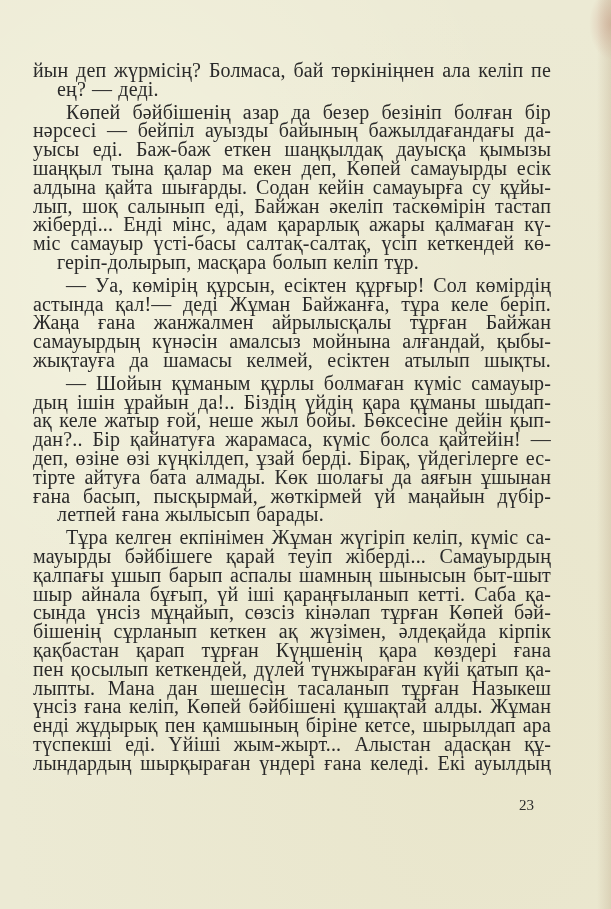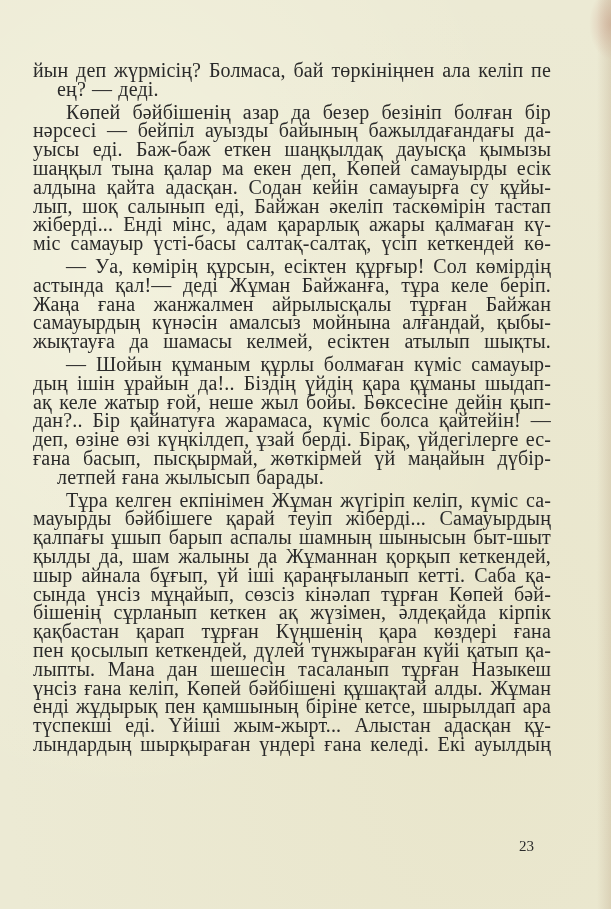--- a/index.html
+++ b/index.html
@@ -36,21 +36,21 @@
     text-align: justify;
     text-align-last: justify;
     white-space: nowrap;
     letter-spacing: 0.15px;
     word-spacing: 1px;
   }
   .line.last { text-align-last: left; margin-left: 24px; }
   .line.indent { padding-left: 33px; }
   .para { display: block; margin-bottom: 4px; }
   .page-number {
-    position: absolute; left: 519px; top: 838px;
+    position: absolute; left: 519px; top: 797px;
     font-size: 15px; color: #2b2b2b;
   }
 </style>
 </head>
 <body>
 
 <div class="page">
   <div class="corner-stain"></div>
   <div class="edge-shadow"></div>
 
@@ -59,49 +59,50 @@
     <div class="para">
       <span class="line">йын деп жүрмісің? Болмаса, бай төркініңнен ала келіп пе</span>
       <span class="line last">ең? — деді.</span>
     </div>
 
     <div class="para">
       <span class="line indent">Көпей бәйбішенің азар да безер безініп болған бір</span>
       <span class="line">нәрсесі — бейпіл ауызды байының бажылдағандағы да-</span>
       <span class="line">уысы еді. Баж-баж еткен  шаңқылдақ дауысқа қымызы</span>
       <span class="line">шаңқыл тына қалар ма екен деп, Көпей самауырды есік</span>
-      <span class="line">алдына қайта адасқан. Содан кейін самауырға су құйы-</span>
+      <span class="line">алдына қайта шығарды. Содан кейін самауырға су құйы-</span>
       <span class="line">лып, шоқ салынып еді, Байжан әкеліп таскөмірін тастап</span>
       <span class="line">жіберді... Енді мінс, адам қарарлық ажары қалмаған кү-</span>
       <span class="line">міс самауыр үсті-басы салтақ-салтақ, үсіп кеткендей кө-</span>
+      <span class="line last">геріп-долырып, масқара болып келіп тұр.</span>
     </div>
 
     <div class="para">
       <span class="line indent">— Уа, көмірің құрсын, есіктен құрғыр! Сол көмірдің</span>
       <span class="line">астында қал!— деді Жұман Байжанға, тұра келе беріп.</span>
       <span class="line">Жаңа ғана жанжалмен  айрылысқалы тұрған Байжан</span>
       <span class="line">самауырдың күнәсін амалсыз мойнына алғандай, қыбы-</span>
       <span class="line">жықтауға да шамасы келмей,  есіктен атылып шықты.</span>
     </div>
 
     <div class="para">
       <span class="line indent">— Шойын құманым құрлы болмаған күміс самауыр-</span>
       <span class="line">дың ішін ұрайын да!.. Біздің үйдің қара құманы шыдап-</span>
       <span class="line">ақ келе жатыр ғой, неше жыл бойы. Бөксесіне дейін қып-</span>
       <span class="line">дан?.. Бір қайнатуға жарамаса, күміс болса қайтейін! —</span>
       <span class="line">деп, өзіне өзі күңкілдеп, ұзай берді. Бірақ, үйдегілерге ес-</span>
+      <span class="line">тірте айтуға бата алмады. Көк шолағы да аяғын ұшынан</span>
       <span class="line">ғана басып, пысқырмай, жөткірмей үй маңайын дүбір-</span>
       <span class="line last">летпей ғана жылысып барады.</span>
     </div>
 
     <div class="para">
       <span class="line indent">Тұра келген екпінімен Жұман жүгіріп келіп, күміс са-</span>
       <span class="line">мауырды бәйбішеге қарай теуіп жіберді... Самауырдың</span>
       <span class="line">қалпағы ұшып барып аспалы шамның шынысын быт-шыт</span>
-      <span class="line">қылды да, шам жалыны да Жұманнан қорқып кеткендей,</span>
       <span class="line">шыр айнала бұғып, үй іші қараңғыланып кетті. Саба қа-</span>
       <span class="line">сында үнсіз мұңайып, сөзсіз кінәлап  тұрған Көпей бәй-</span>
       <span class="line">бішенің сұрланып кеткен ақ жүзімен,  әлдеқайда кірпік</span>
       <span class="line">қақбастан қарап тұрған  Күңшенің қара  көздері ғана</span>
       <span class="line">пен қосылып кеткендей, дүлей түнжыраған күйі қатып қа-</span>
       <span class="line">лыпты. Мана дан шешесін  тасаланып тұрған Назыкеш</span>
       <span class="line">үнсіз ғана келіп, Көпей бәйбішені құшақтай алды. Жұман</span>
       <span class="line">енді жұдырық пен қамшының біріне кетсе, шырылдап ара</span>
       <span class="line">түспекші еді. Үйіші жым-жырт...  Алыстан адасқан құ-</span>
       <span class="line">лындардың шырқыраған үндері ғана келеді. Екі ауылдың</span>

